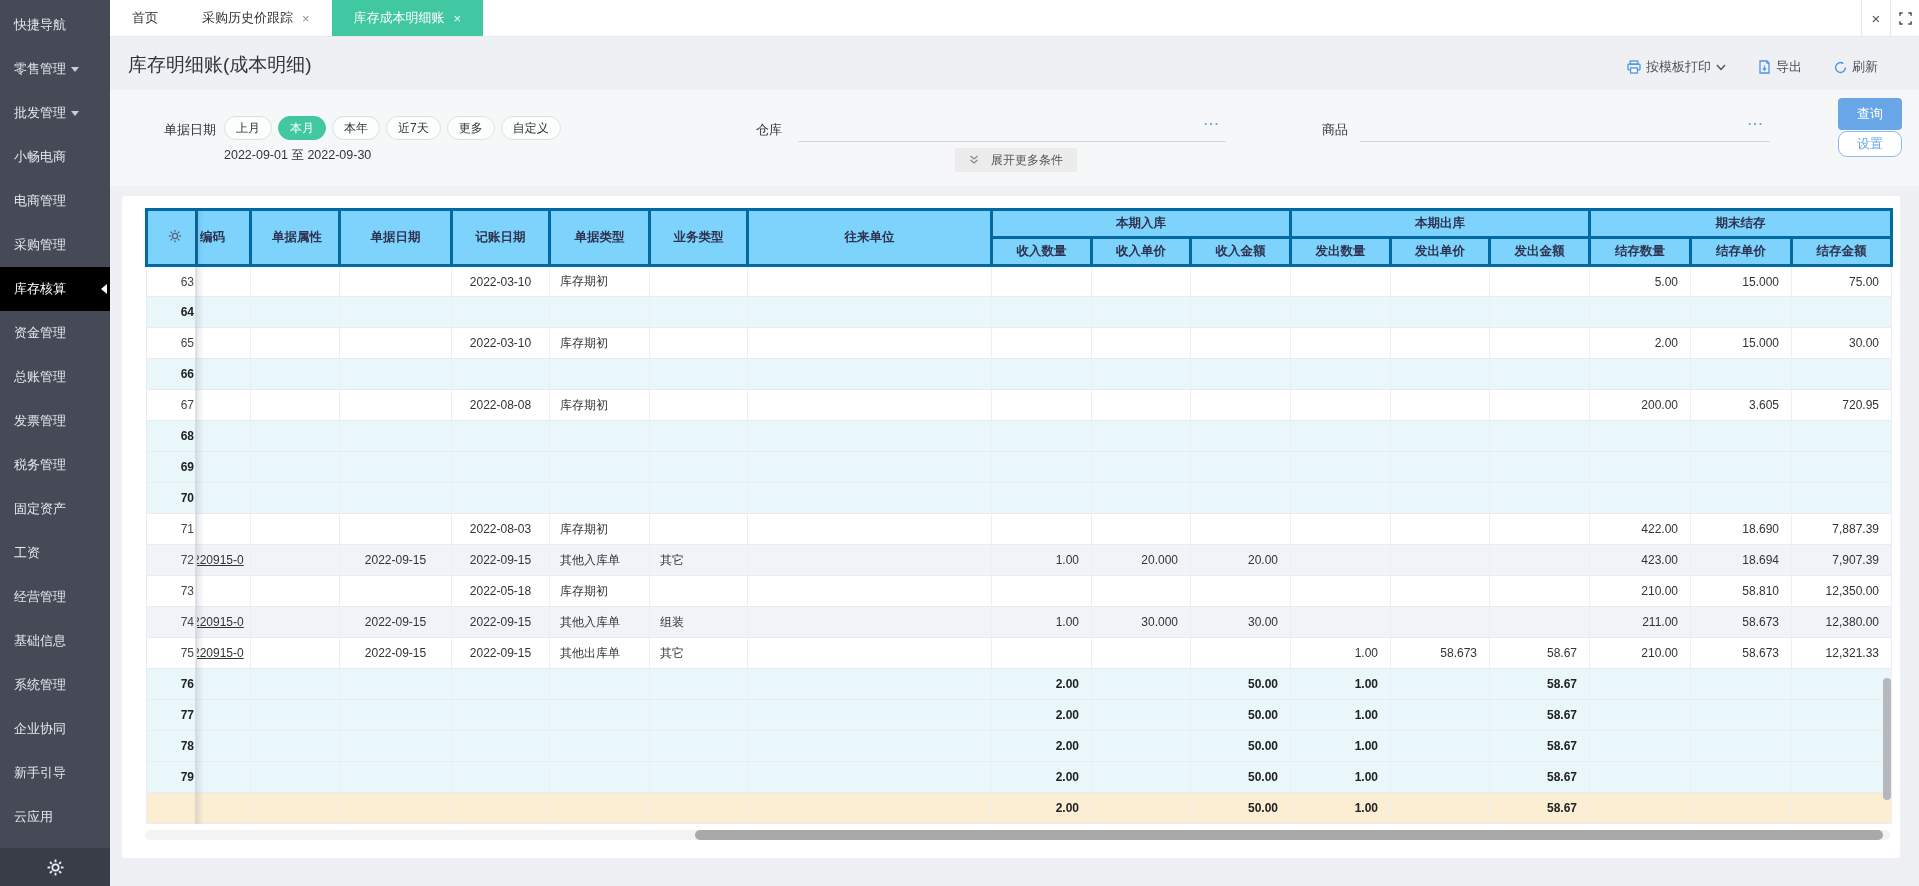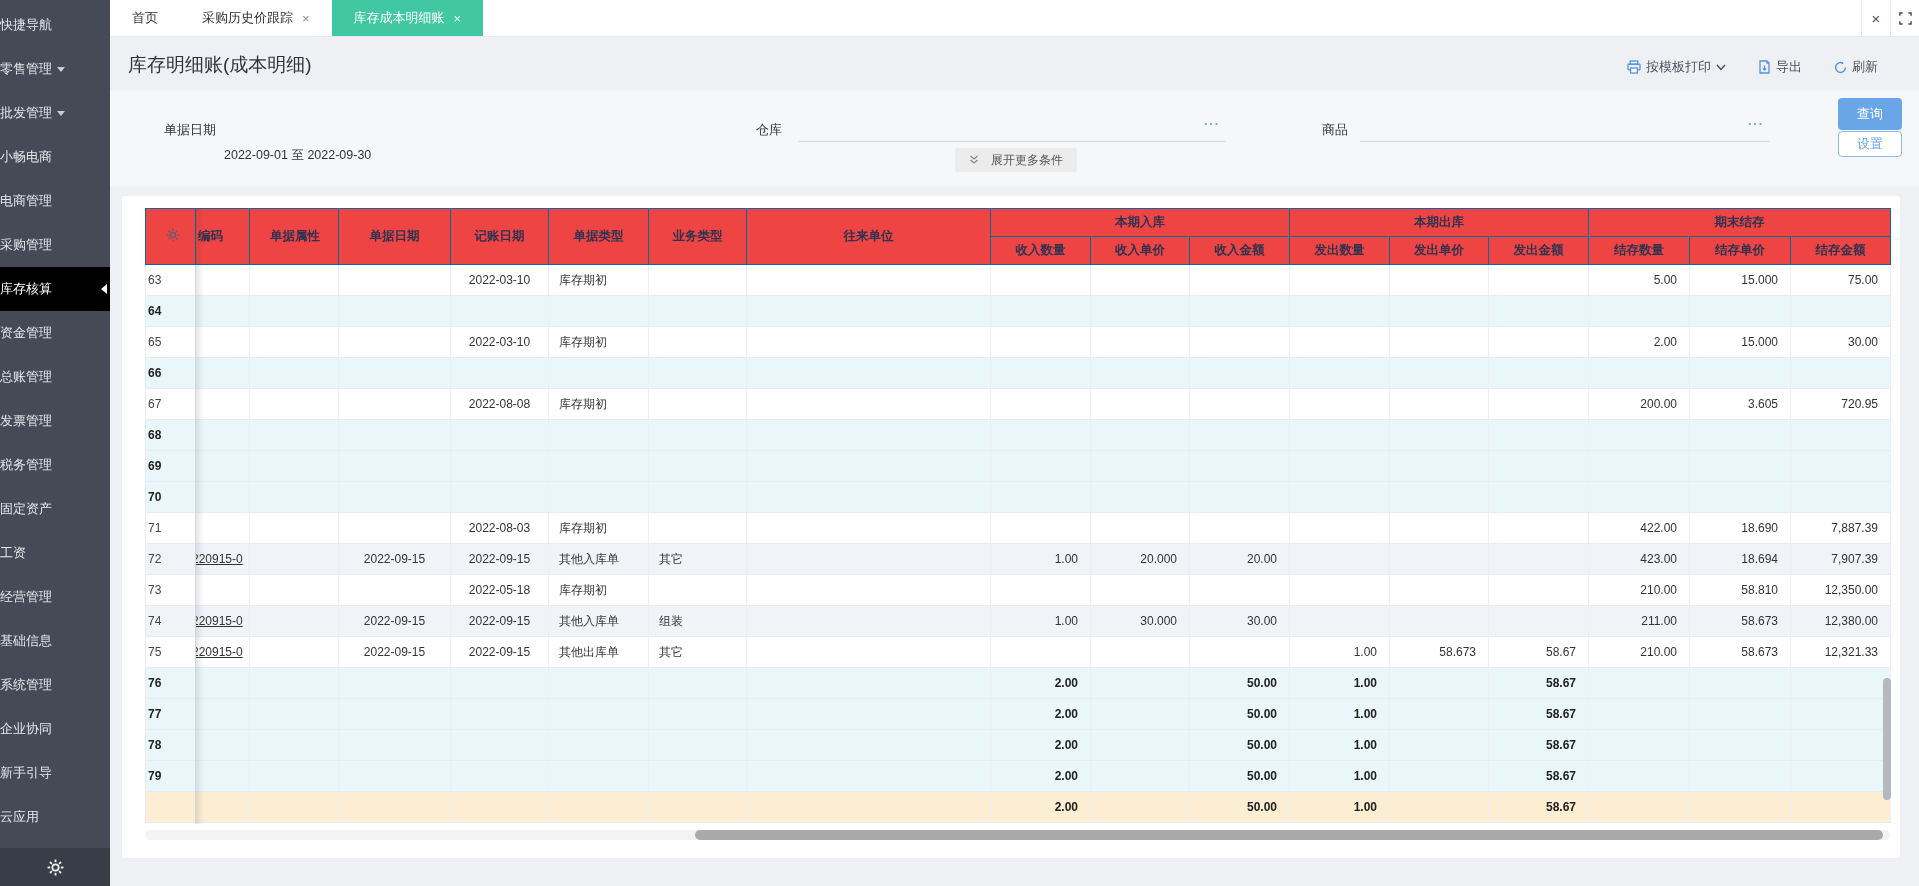--- a/index.html
+++ b/index.html
@@ -3,21 +3,21 @@
 <meta charset="utf-8">
 <style>
   * { margin:0; padding:0; box-sizing:border-box; }
   html,body { width:1919px; height:886px; overflow:hidden; }
   body { font-family:"Liberation Sans","DejaVu Sans",sans-serif; background:#eef0f3; position:relative; }
   .app { position:absolute; inset:0; }
 
   
   .sidebar { position:absolute; left:0; top:0; width:110px; height:886px; background:#454a56; z-index:5; }
   .side-items { padding-top:3px; }
-  .side-item { position:relative; height:44px; line-height:44px; font-size:13px; color:#e4e7ec; cursor:pointer; white-space:nowrap; }
+  .side-item { position:relative; height:44px; line-height:44px; padding-left:14px; font-size:13px; color:#e4e7ec; cursor:pointer; white-space:nowrap; }
   .side-item.active { background:#000000; color:#fff; }
   .side-item.active::after { content:''; position:absolute; right:3px; top:50%; transform:translateY(-50%); border:5px solid transparent; border-right:6px solid #fff; }
   .side-caret { display:inline-block; margin-left:5px; vertical-align:middle; border-left:4px solid transparent; border-right:4px solid transparent; border-top:5px solid #c9cdd6; }
   .side-footer { position:absolute; left:0; bottom:0; width:110px; height:38px; background:#383d48; display:flex; align-items:center; justify-content:center; }
 
   
   .main { position:absolute; left:110px; top:0; right:0; bottom:0; }
 
   
   .tabbar { position:absolute; left:0; top:0; right:0; height:37px; background:#fff; border-bottom:1px solid #e7e9ee; display:flex; }
@@ -39,34 +39,34 @@
   
   .filter-panel { position:absolute; left:0; top:90px; right:0; height:96px; background:#f6f7f9; }
   .f-label { position:absolute; font-size:13px; color:#333; }
   .pillrow { position:absolute; left:114px; top:26px; display:flex; gap:6px; }
   .pill { height:24px; line-height:22px; padding:0 11px; font-size:12px; color:#333; border:1px solid #cfe8df; border-radius:12px; background:#fcfdfd; cursor:pointer; white-space:nowrap; }
   .pill.active { background:#41c7a1; border-color:#41c7a1; color:#fff; }
   .daterange { position:absolute; left:114px; top:57px; font-size:12.5px; color:#333; }
   .u-field { position:absolute; height:24px; border-bottom:1px solid #d4d6db; cursor:text; }
   .dots { position:absolute; color:#6aa7e8; font-size:13px; letter-spacing:1px; cursor:pointer; font-weight:bold; }
   .btn-query { position:absolute; left:1728px; top:8px; width:64px; height:32px; background:#68a6e8; color:#fff; font-size:13px; border:none; border-radius:4px; cursor:pointer; }
-  .btn-settings { position:absolute; left:1728px; top:41px; width:64px; height:26px; background:#fff; color:#68a6e8; font-size:13px; border:1px solid #8db9ec; border-radius:4px; cursor:pointer; }
+  .btn-settings { position:absolute; left:1728px; top:41px; width:64px; height:26px; background:#fff; color:#68a6e8; font-size:13px; border:1px solid #8db9ec; border-radius:9px; cursor:pointer; }
   .expand-btn { position:absolute; left:845px; top:58px; height:24px; padding:0 14px; background:#ececec; border-radius:3px; display:flex; align-items:center; gap:12px; font-size:12px; color:#555; cursor:pointer; }
 
   
   .table-card { position:absolute; left:12px; top:196px; width:1778px; height:662px; background:#fff; border-radius:3px; }
   .grid-wrap { position:absolute; left:23px; top:12px; width:1745px; }
   table.grid { table-layout:fixed; width:1745px; border-collapse:collapse; font-size:12px; }
-  .grid th { height:28px; background:#ef4444; color:#2e3350; font-weight:bold; font-size:12.5px; text-align:center; border:1px solid #0369a1; padding:0 20px; overflow:hidden; white-space:nowrap; }
+  .grid th { height:28px; background:#7dd3fc; color:#2e3350; font-weight:bold; font-size:12.5px; text-align:center; border:3px solid #0369a1; padding:0 20px; overflow:hidden; white-space:nowrap; }
   .grid th.code-h { text-align:left; padding-left:2px;margin-top:28px; }
   .grid td { height:31px; border-bottom:1px solid #e9ebf1; border-right:1px solid #edeff5; color:#333; padding:0 10px; overflow:hidden; white-space:nowrap; }
   .grid td:first-child { border-left:1px solid #e9ebf1; }
   .grid td.r { text-align:right; padding-right:12px; }
   .grid td.c { text-align:center; }
-  .grid td.num { text-align:left; color:#444; padding:0 2px; }
+  .grid td.num { text-align:right; color:#444; padding:0 2px; }
   .grid tr.alt { background:#e9f7fb; }
   .grid tr.alt td { font-weight:bold; color:#222; }
   .grid tr.stripe { background:#f2f3f8; }
   .grid tr.total { background:#fbeed2; }
   .grid tr.total td { font-weight:bold; color:#222; }
   .doclink { color:#333; text-decoration:underline; cursor:pointer; }
   .codecell { padding:0 2px 0 0 !important; }
   .codecell .doclink { display:inline-block; margin-left:-4px; }
   .col-shadow { position:absolute; left:73px; top:12px; width:9px; height:616px; background:linear-gradient(to right, rgba(50,60,80,0.14), rgba(50,60,80,0)); pointer-events:none; z-index:3; }
   .vthumb { position:absolute; left:1761px; top:482px; width:8px; height:122px; background:#b5b8bd; border-radius:4px; cursor:pointer; z-index:4; }
@@ -187,20 +187,28 @@
                 <path d="M9.2 0.8 L10.2 2.8 L8 3.4" fill="#4f94e5" stroke="none"></path>
             </svg>
           </span>
           <span>刷新</span>
         </div>
       </div>
     </div>
 
     <div class="filter-panel">
       <div class="f-label" style="left:54px; top:31px;">单据日期</div>
+      <div class="pillrow" id="pills">
+          <div class="pill">上月</div>
+          <div class="pill active">本月</div>
+          <div class="pill">本年</div>
+          <div class="pill">近7天</div>
+          <div class="pill">更多</div>
+          <div class="pill">自定义</div>
+        </div>
       <div class="daterange">2022-09-01 至 2022-09-30</div>
 
       <div class="f-label" style="left:646px; top:31px;">仓库</div>
       <div class="u-field" style="left:688px; top:28px; width:428px;"></div>
       <div class="dots" style="left:1094px; top:26px;">···</div>
 
       <div class="f-label" style="left:1212px; top:31px;">商品</div>
       <div class="u-field" style="left:1250px; top:28px; width:410px;"></div>
       <div class="dots" style="left:1638px; top:26px;">···</div>
 

